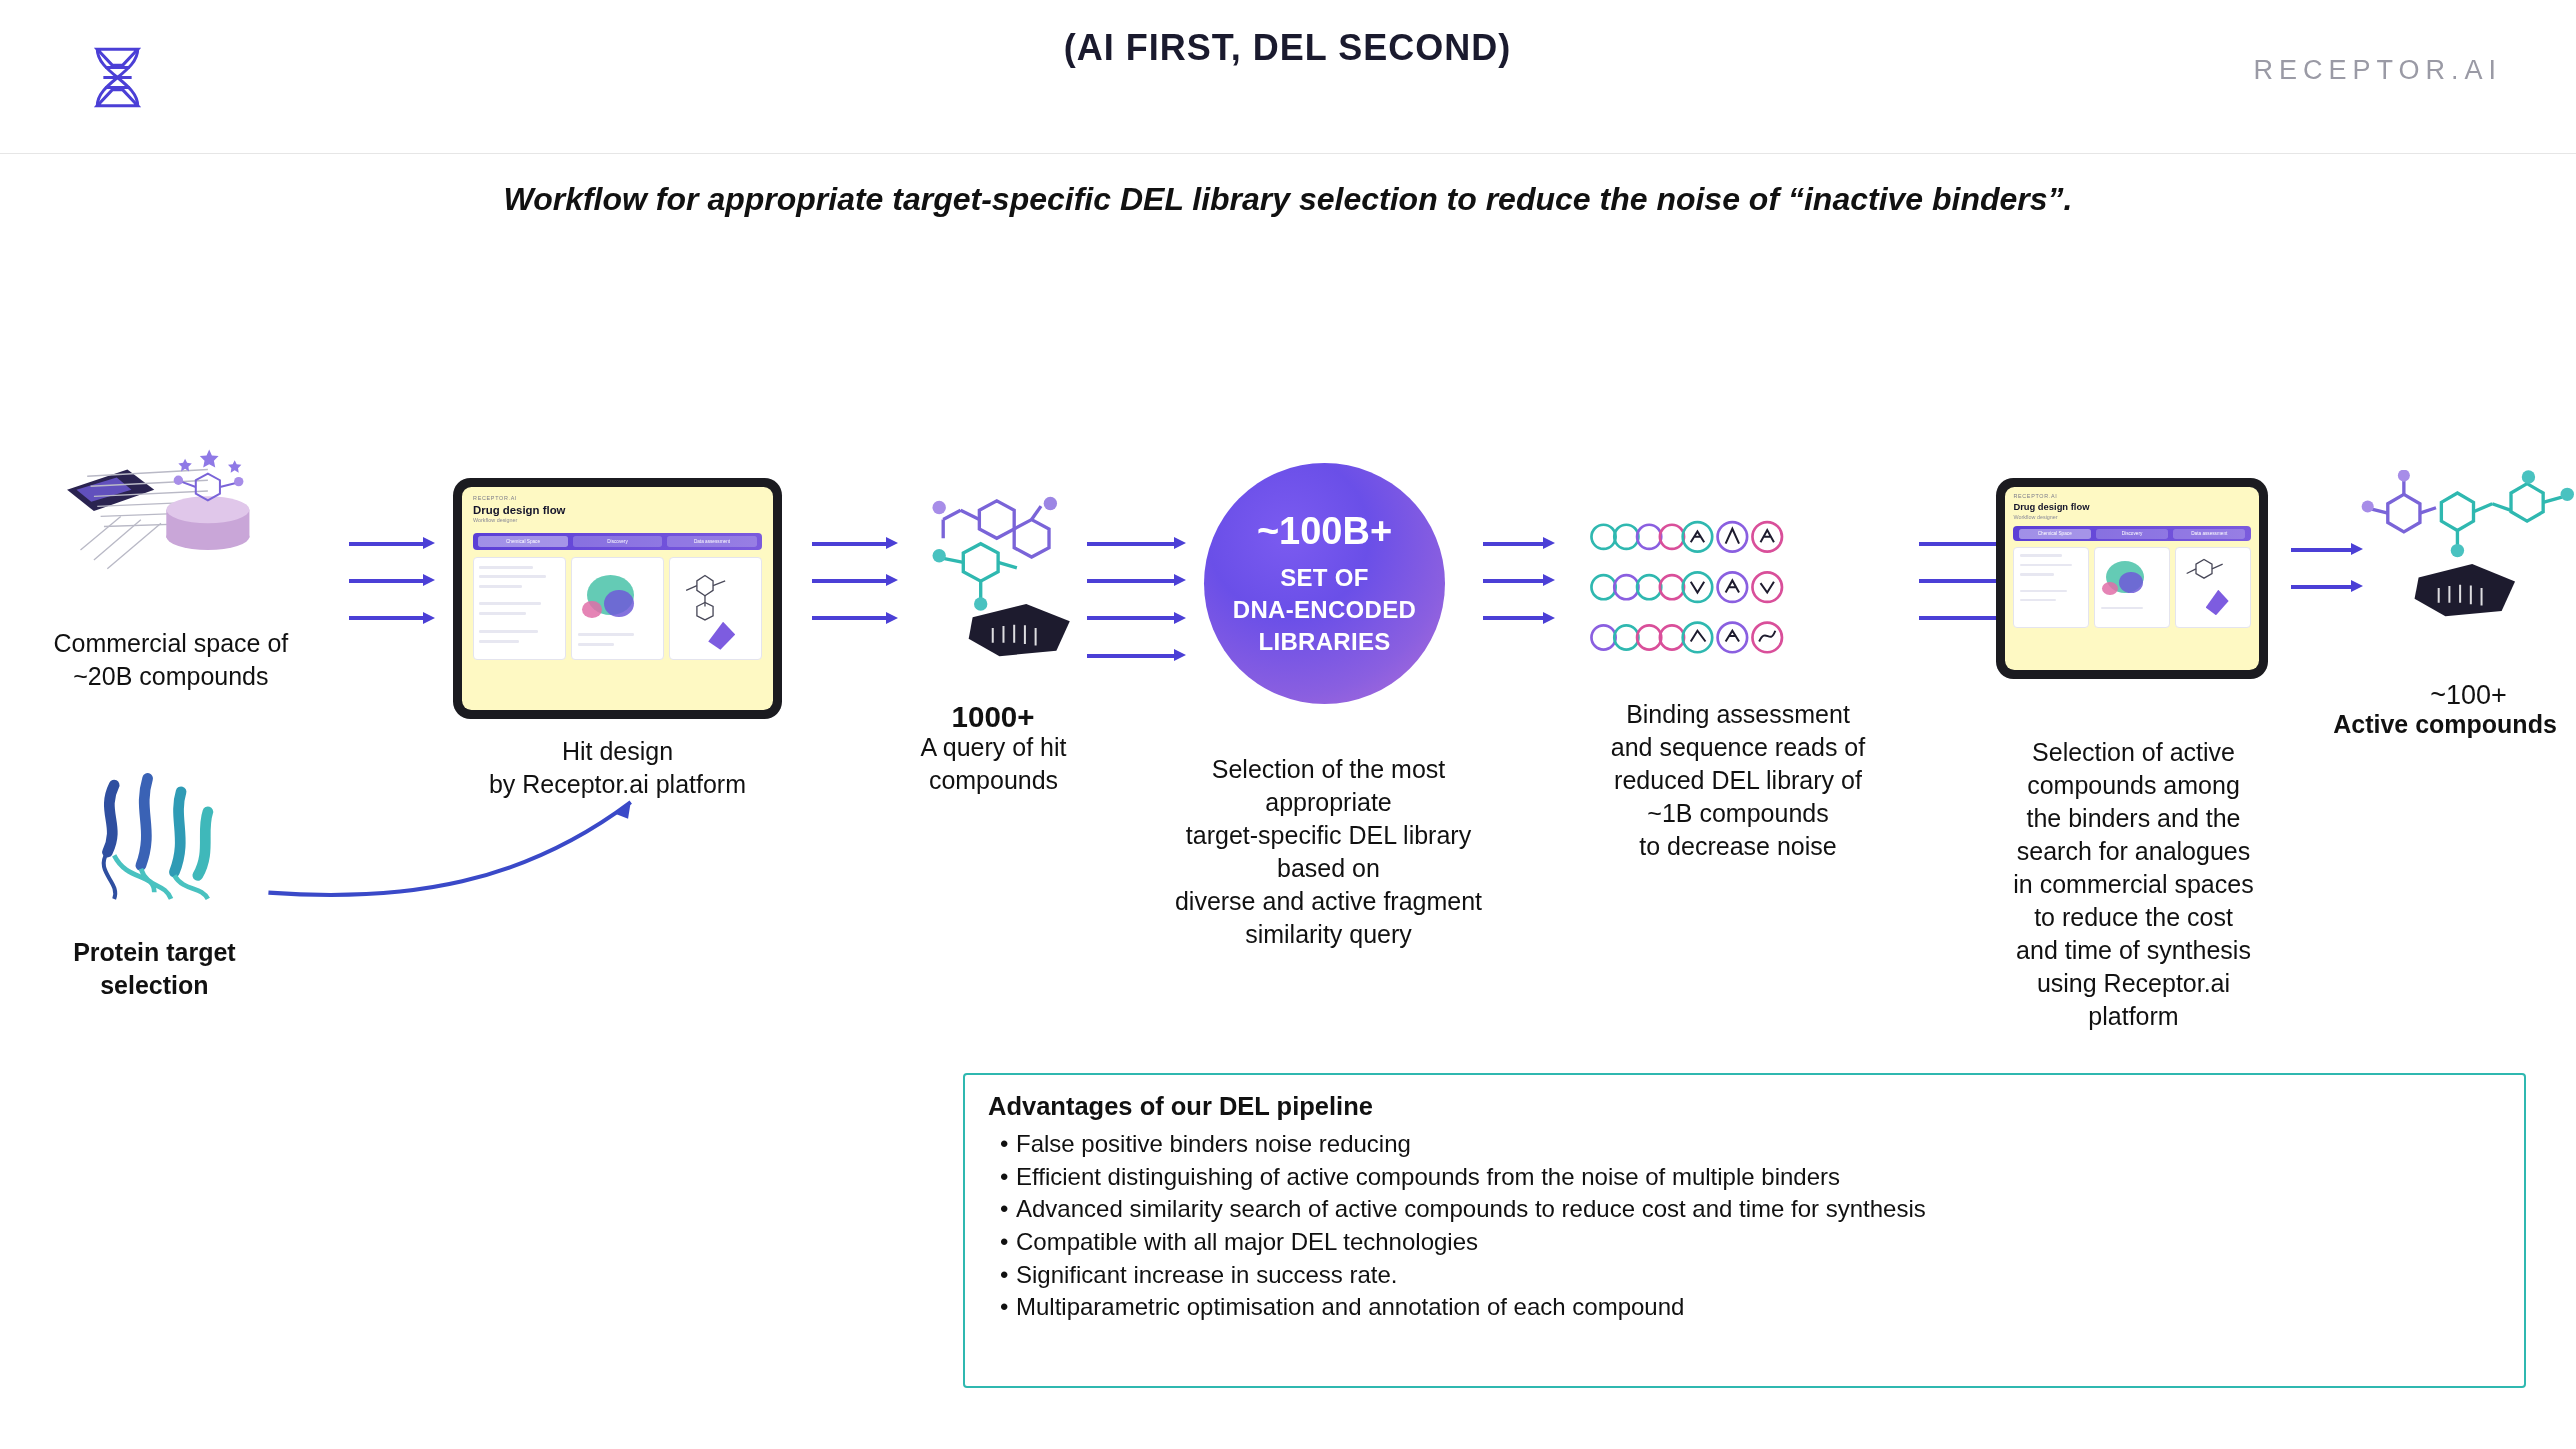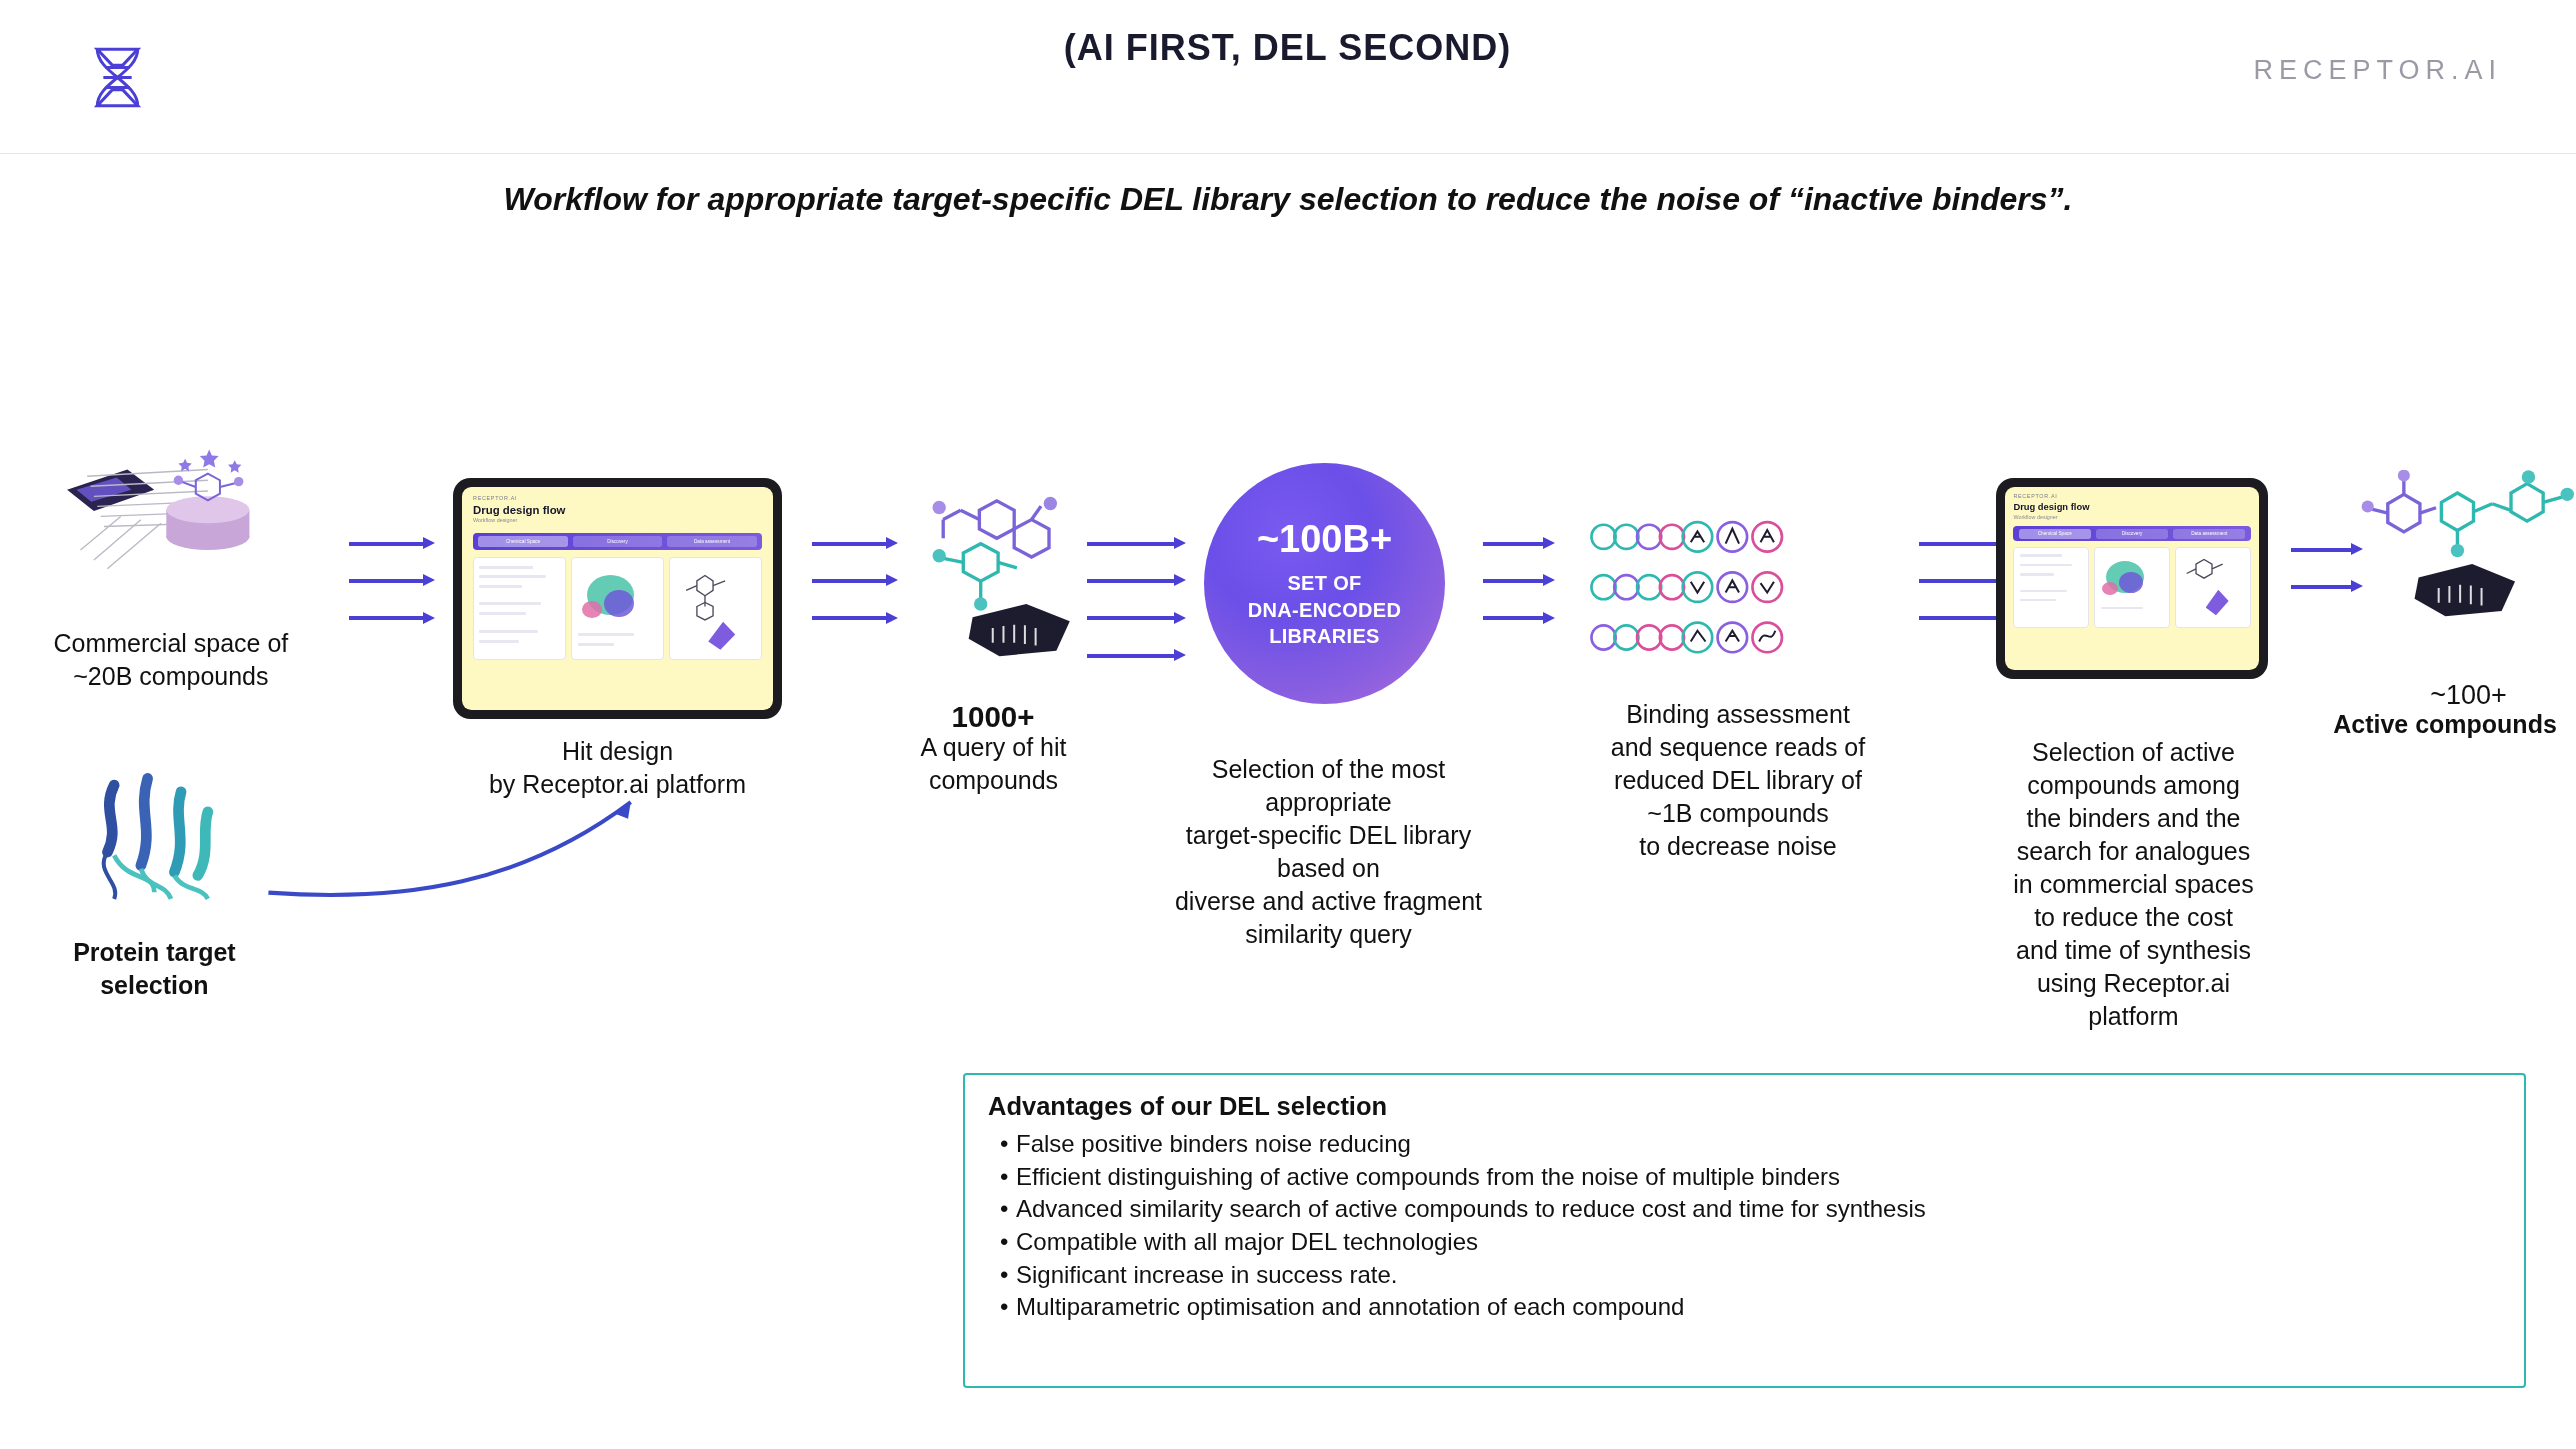--- a/index.html
+++ b/index.html
@@ -188,21 +188,21 @@
     flex-direction: column;
     align-items: center;
     justify-content: center;
   }
   .sphere-big {
     font-size: 38px;
     font-weight: bold;
     margin-bottom: 9.4px;
   }
   .sphere-sub {
-    font-size: 20px;
+    font-size: 24px;
     font-weight: bold;
     line-height: 1.32;
     letter-spacing: 0.3px;
   }
 
   
   .adv-box {
     position: absolute;
     left: 963px; top: 1073px;
     width: 1563px; height: 315px;
@@ -631,21 +631,21 @@
       <g stroke="#ffffff" stroke-width="3" fill="none" opacity=".85">
         <path d="M116 176 L116 198 M132 173 L132 198 M148 171 L148 198 M164 172 L164 200 M180 176 L180 202"></path>
       </g>
     </g>
   </svg>
 </div>
 <div class="cap" style="left:2361px; top:678px; width:215px; font-size:27px;">~100+</div>
 <div class="cap cap-b" style="left:2314px; top:708px; width:262px;">Active compounds</div>
 
 <div class="adv-box">
-  <div class="adv-title">Advantages of our DEL selection</div>
+  <div class="adv-title">Advantages of our DEL pipeline</div>
   <ul class="adv-list">
     <li>False positive binders noise reducing</li>
     <li>Efficient distinguishing of active compounds from the noise of multiple binders</li>
     <li>Advanced similarity search of active compounds to reduce cost and time for synthesis</li>
     <li>Compatible with all major DEL technologies</li>
     <li>Significant increase in success rate.</li>
     <li>Multiparametric optimisation and annotation of each compound</li>
   </ul>
 </div>
 

